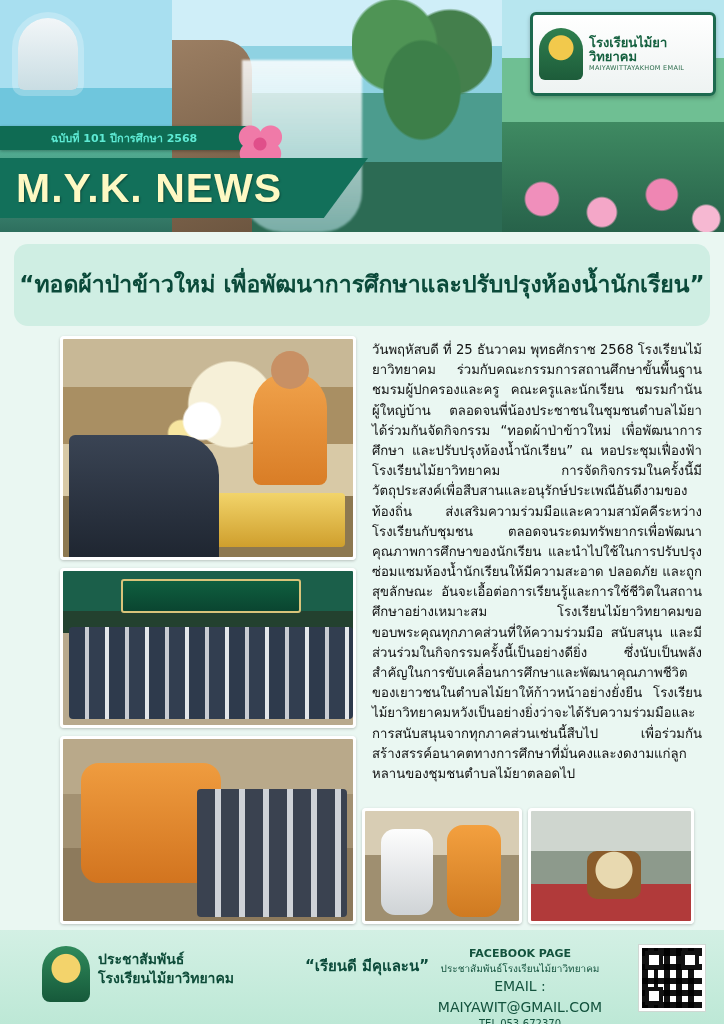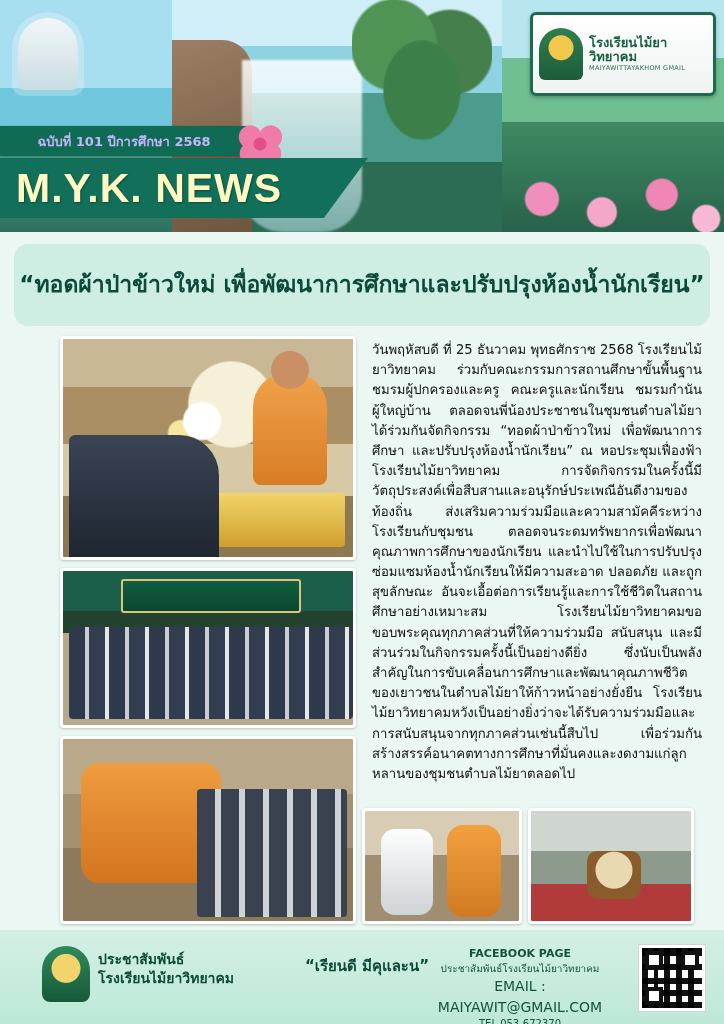--- a/index.html
+++ b/index.html
@@ -102,24 +102,24 @@
     background: radial-gradient(circle at 50% 38%, #f2c94c 0 12px, transparent 13px),
                 linear-gradient(180deg,#2f7f4f,#1d5c3a);
     border-radius: 22px 22px 6px 6px;
   }
   .sign-text { line-height:1.12; }
   .sign-th { font-size:13px; font-weight:bold; color:#14603f; }
   .sign-en { font-size:6.5px; color:#2b6b4b; letter-spacing:.3px; }
 
   
   .issue-ribbon {
-    position:absolute; left:0; top:126px; width:248px; height:30px;
-    background:#0f6b53; color:#c4b5fd;
+    position:absolute; left:0; top:126px; width:248px; height:24px;
+    background:#0f6b53; color:#5eead4;
     display:flex; align-items:center; justify-content:center;
-    font-size:13px; font-weight:bold;
+    font-size:11px; font-weight:bold;
     box-shadow: 0 1px 3px rgba(0,0,0,.3);
   }
   .ribbon-flower{
     position:absolute; left:238px; top:122px; width:44px; height:44px;
     background:
       radial-gradient(circle at 50% 50%, #e04f8a 0 6px, transparent 7px),
       radial-gradient(circle at 28% 34%, #f07aa8 0 11px, transparent 12px),
       radial-gradient(circle at 74% 34%, #f07aa8 0 11px, transparent 12px),
       radial-gradient(circle at 30% 72%, #f07aa8 0 11px, transparent 12px),
       radial-gradient(circle at 72% 72%, #f07aa8 0 11px, transparent 12px);
@@ -278,21 +278,21 @@
     <div class="hero-mid">
       <div class="rock"></div>
       <div class="falls"></div>
       <div class="palm"></div>
     </div>
     <div class="hero-right">
       <div class="signboard">
         <div class="sign-emblem"></div>
         <div class="sign-text">
           <div class="sign-th">โรงเรียนไม้ยาวิทยาคม</div>
-          <div class="sign-en">MAIYAWITTAYAKHOM GMAIL</div>
+          <div class="sign-en">MAIYAWITTAYAKHOM EMAIL</div>
         </div>
       </div>
       <div class="flowerbed"></div>
     </div>
 
     <div class="issue-ribbon">ฉบับที่ 101  ปีการศึกษา 2568</div>
     <div class="ribbon-flower"></div>
 
     <div class="masthead">
       <div class="masthead-title">M.Y.K. NEWS</div>

